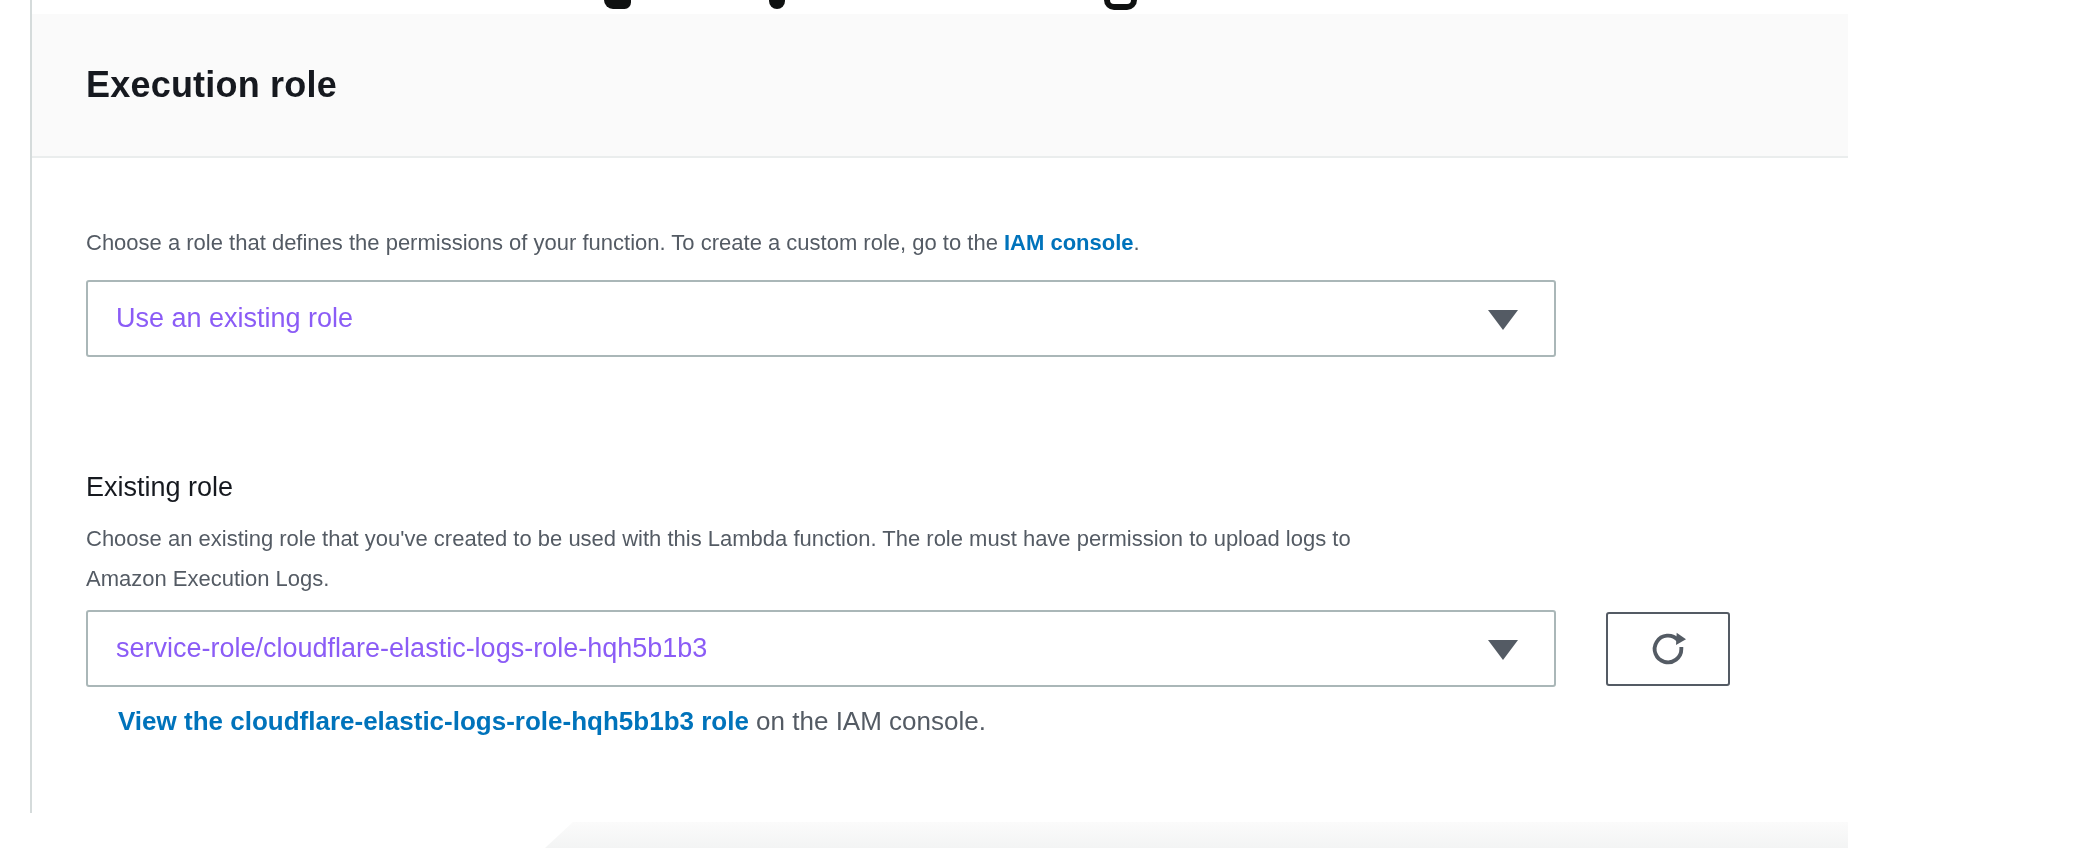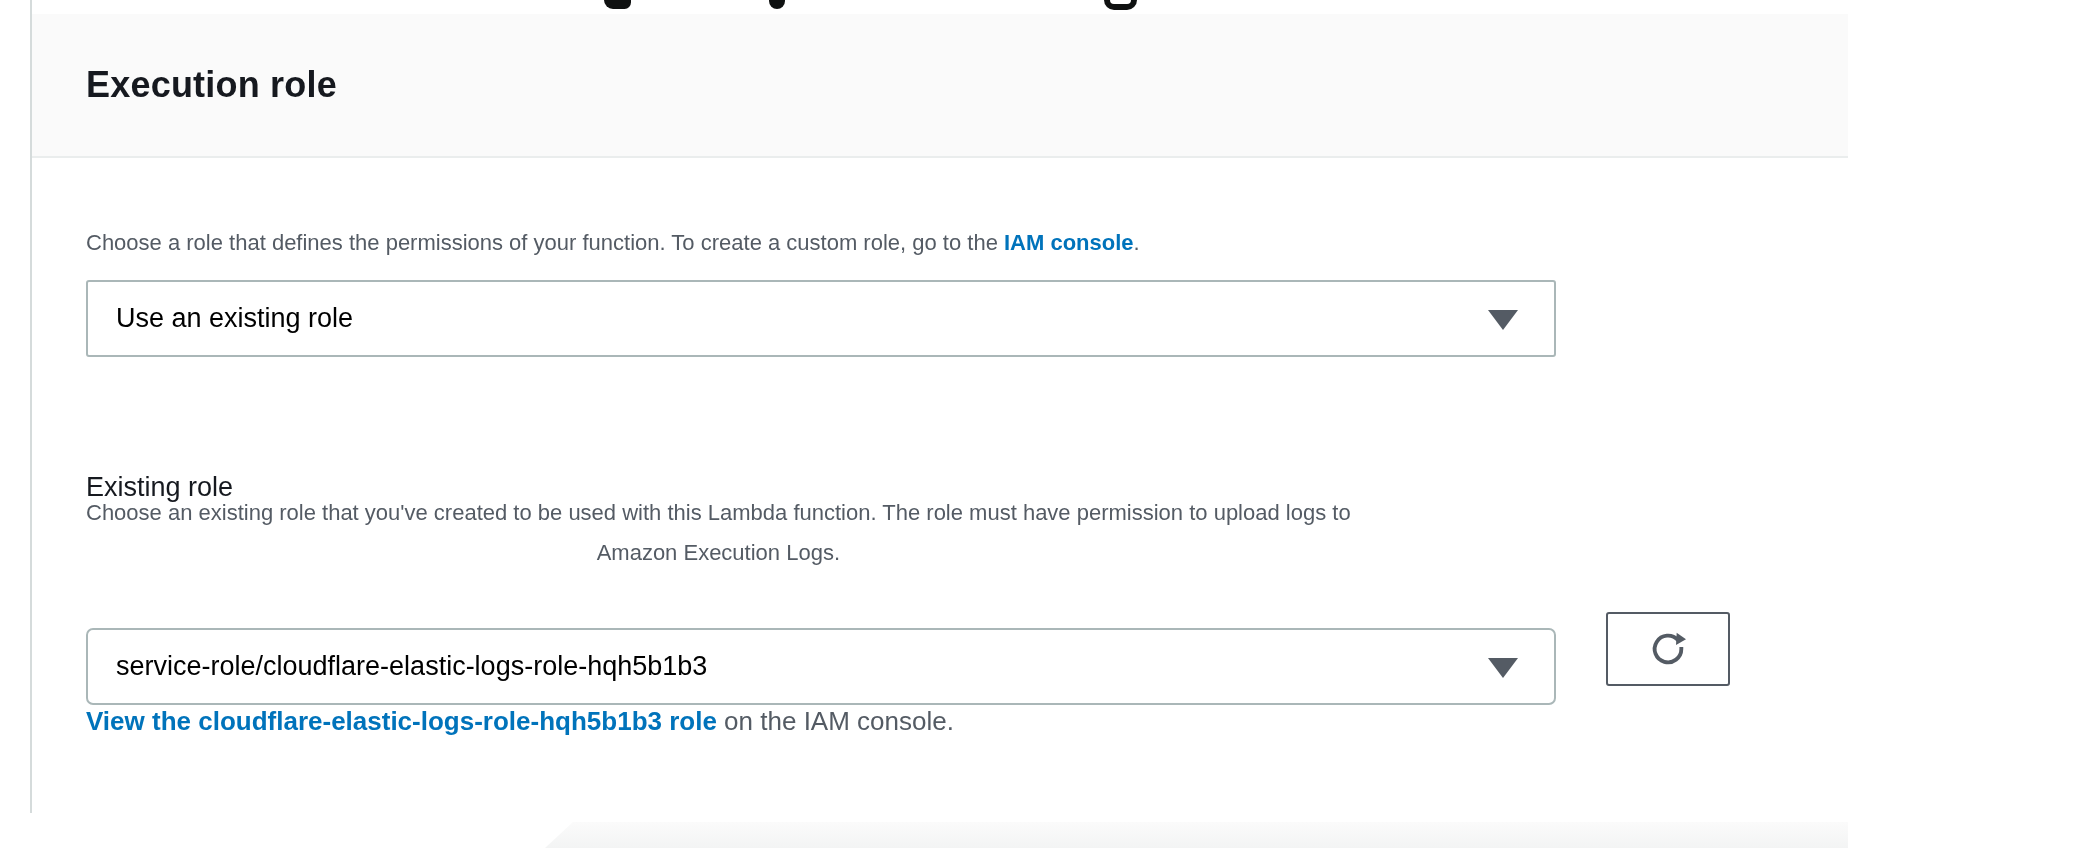--- a/index.html
+++ b/index.html
@@ -28,41 +28,41 @@
   .desc{position:absolute;left:86px;font-size:22px;line-height:34px;color:#545b64;}
   .desc-1{top:226px;}
   .inline-link{color:#0073bb;font-weight:700;cursor:pointer;text-decoration:none;}
 
   .combo{
     position:absolute;left:86px;width:1470px;height:77px;background:#ffffff;
     border:2px solid #aab7b8;border-radius:3px;box-sizing:border-box;
     display:flex;align-items:center;cursor:pointer;
   }
   .combo-1{top:280px;}
-  .combo-2{top:628px;border-radius:7px;}
-  .combo-value{margin-left:28px;font-size:27px;color:#000000;white-space:nowrap;}
+  .combo-2{top:610px;}
+  .combo-value{margin-left:28px;font-size:27px;color:#8b5cf6;white-space:nowrap;}
   .caret{
     position:absolute;right:36px;top:50%;margin-top:-9px;width:0;height:0;
     border-left:15px solid transparent;border-right:15px solid transparent;
     border-top:20px solid #545b64;
   }
 
   .field-label{position:absolute;left:86px;top:470px;font-size:27px;line-height:34px;color:#16191f;}
-  .desc-2{top:496px;text-align:center;}
+  .desc-2{top:522px;}
   .desc-2 .line{display:block;height:40px;}
 
   .refresh-btn{
     position:absolute;left:1606px;top:612px;width:124px;height:74px;background:#ffffff;
     border:2px solid #545b64;border-radius:3px;box-sizing:border-box;
     display:flex;align-items:center;justify-content:center;cursor:pointer;padding:0;
   }
   .refresh-btn svg{display:block;}
 
   .link-line{position:absolute;left:86px;top:704px;font-size:26px;line-height:34px;color:#545b64;}
-  .link-line .role-link{color:#0073bb;font-weight:700;cursor:pointer;text-decoration:none;}
+  .link-line .role-link{color:#0073bb;font-weight:700;cursor:pointer;text-decoration:none;margin-left:32px;}
 
   
   .next-panel-peek{
     position:absolute;left:545px;top:822px;width:1420px;height:26px;
     background:linear-gradient(#fbfbfb,#f3f4f4);
     clip-path:polygon(28px 0,calc(100% - 22px) 0,100% 100%,0 100%);
   }
 </style>
 </head>
 <body>

